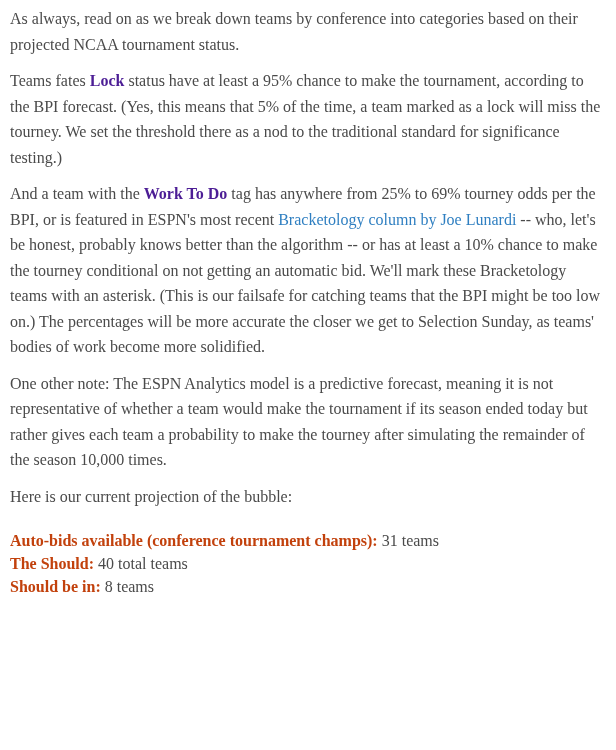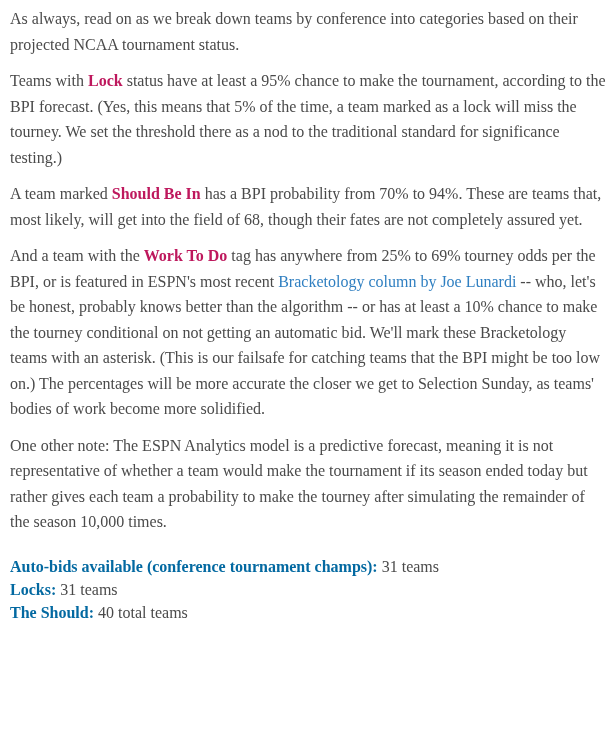--- a/index.html
+++ b/index.html
@@ -17,46 +17,46 @@
     font-family: "Liberation Serif", "DejaVu Serif", serif;
     font-size: 16px;
     line-height: 25.5px;
     color: #4a4a4a;
   }
   .article p {
     margin: 0 0 11px 0;
   }
   .article p strong {
     font-weight: bold;
-    color: #be185d;
+    color: #4c1d95;
   }
   .article a {
     text-decoration: none;
     cursor: pointer;
   }
   .stats {
     margin-top: 20px;
     line-height: 23px;
   }
   .stat-line strong {
     font-weight: bold;
-    color: #0369a1;
+    color: #c2410c;
   }
 </style>
 </head>
 <body>
 
 <div class="page">
   <div class="article">
     <div id="paragraphs">
         <p><span>As always, read on as we break down teams by conference into categories based on their projected NCAA tournament status.</span></p>
-        <p><span>Teams with </span><strong>Lock</strong><span> status have at least a 95% chance to make the tournament, according to the BPI forecast. (Yes, this means that 5% of the time, a team marked as a lock will miss the tourney. We set the threshold there as a nod to the traditional standard for significance testing.)</span></p>
-        <p><span>A team marked </span><strong>Should Be In</strong><span> has a BPI probability from 70% to 94%. These are teams that, most likely, will get into the field of 68, though their fates are not completely assured yet.</span></p>
+        <p><span>Teams fates </span><strong>Lock</strong><span> status have at least a 95% chance to make the tournament, according to the BPI forecast. (Yes, this means that 5% of the time, a team marked as a lock will miss the tourney. We set the threshold there as a nod to the traditional standard for significance testing.)</span></p>
         <p><span>And a team with the </span><strong>Work To Do</strong><span> tag has anywhere from 25% to 69% tourney odds per the BPI, or is featured in ESPN's most recent </span><a href="#" style="color: rgb(47, 127, 193);">Bracketology column by Joe Lunardi</a><span> -- who, let's be honest, probably knows better than the algorithm -- or has at least a 10% chance to make the tourney conditional on not getting an automatic bid. We'll mark these Bracketology teams with an asterisk. (This is our failsafe for catching teams that the BPI might be too low on.) The percentages will be more accurate the closer we get to Selection Sunday, as teams' bodies of work become more solidified.</span></p>
         <p><span>One other note: The ESPN Analytics model is a predictive forecast, meaning it is not representative of whether a team would make the tournament if its season ended today but rather gives each team a probability to make the tourney after simulating the remainder of the season 10,000 times.</span></p>
+        <p><span>Here is our current projection of the bubble:</span></p>
       </div>
     <div id="stats" class="stats">
         <div class="stat-line"><strong>Auto-bids available (conference tournament champs):</strong> <span>31 teams</span></div>
-        <div class="stat-line"><strong>Locks:</strong> <span>31 teams</span></div>
         <div class="stat-line"><strong>The Should:</strong> <span>40 total teams</span></div>
+        <div class="stat-line"><strong>Should be in:</strong> <span>8 teams</span></div>
       </div>
   </div>
 </div>
 
 </body></html>

